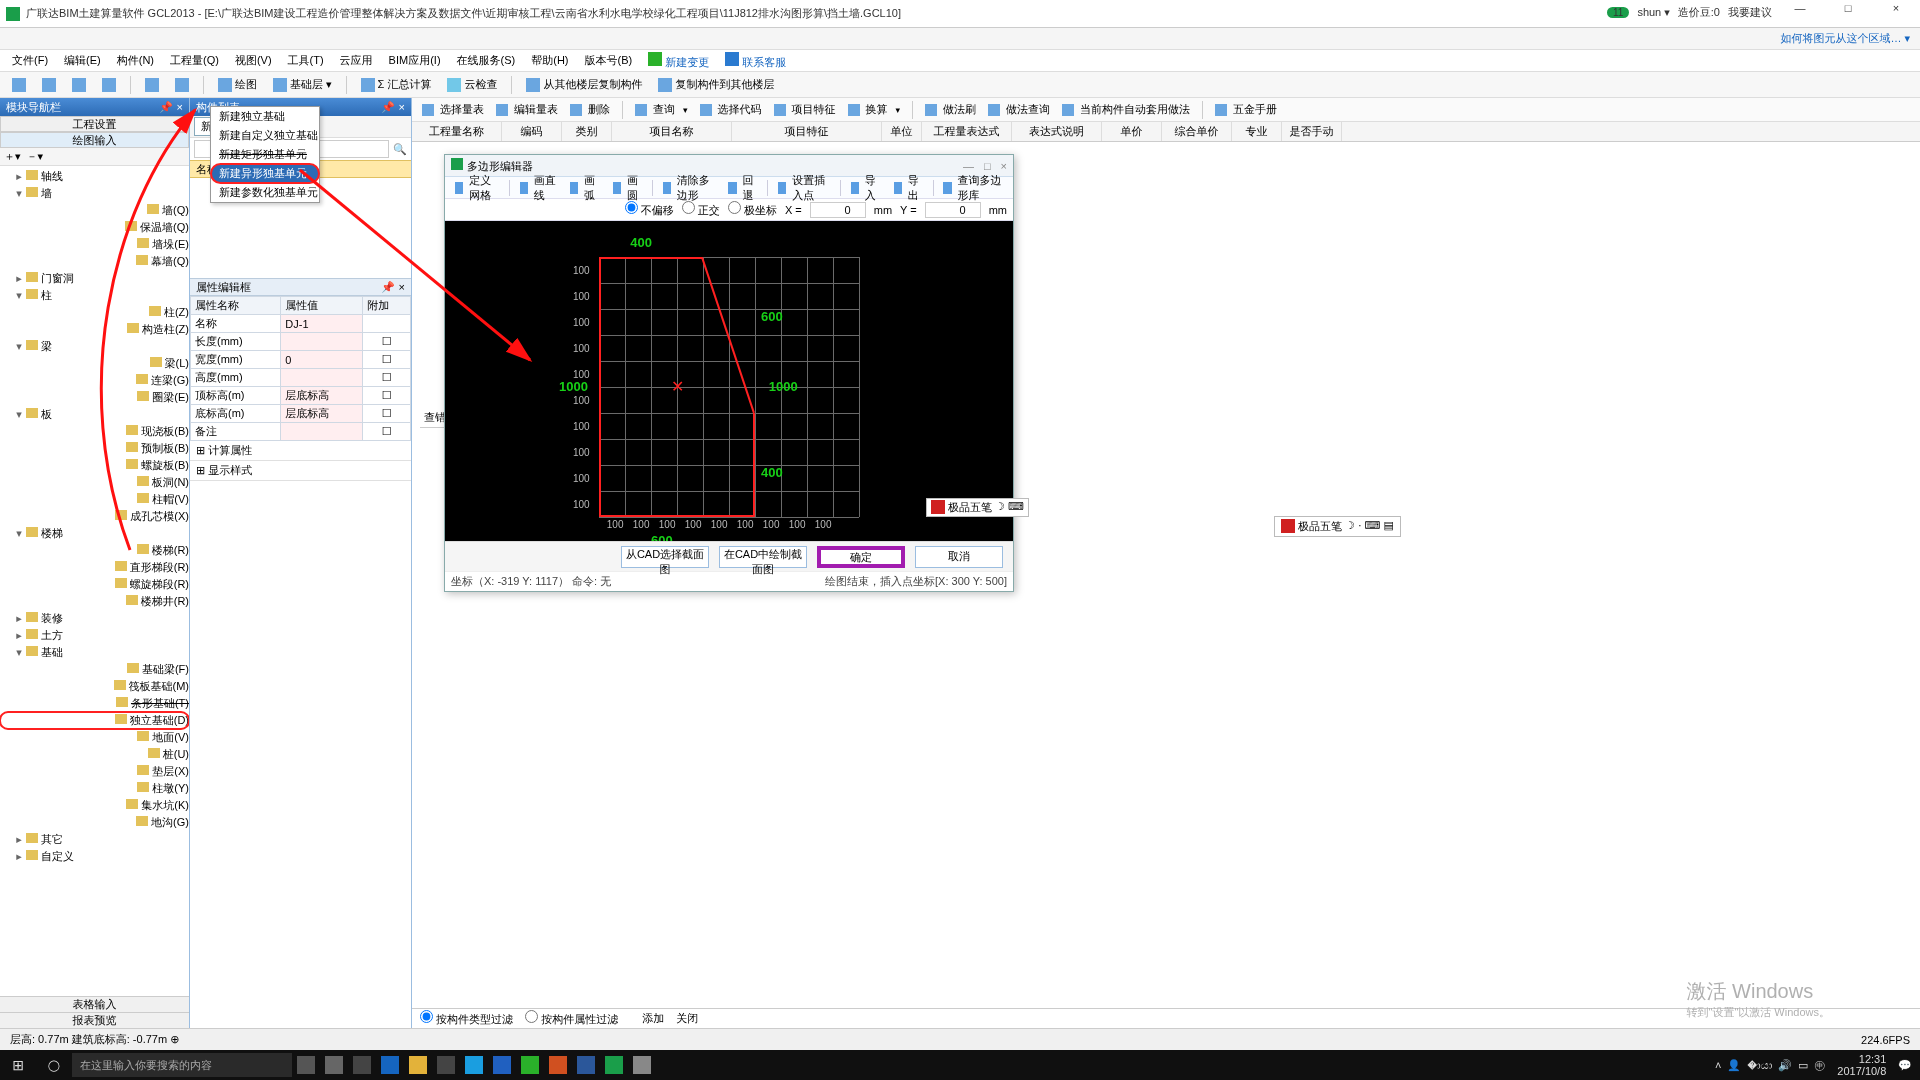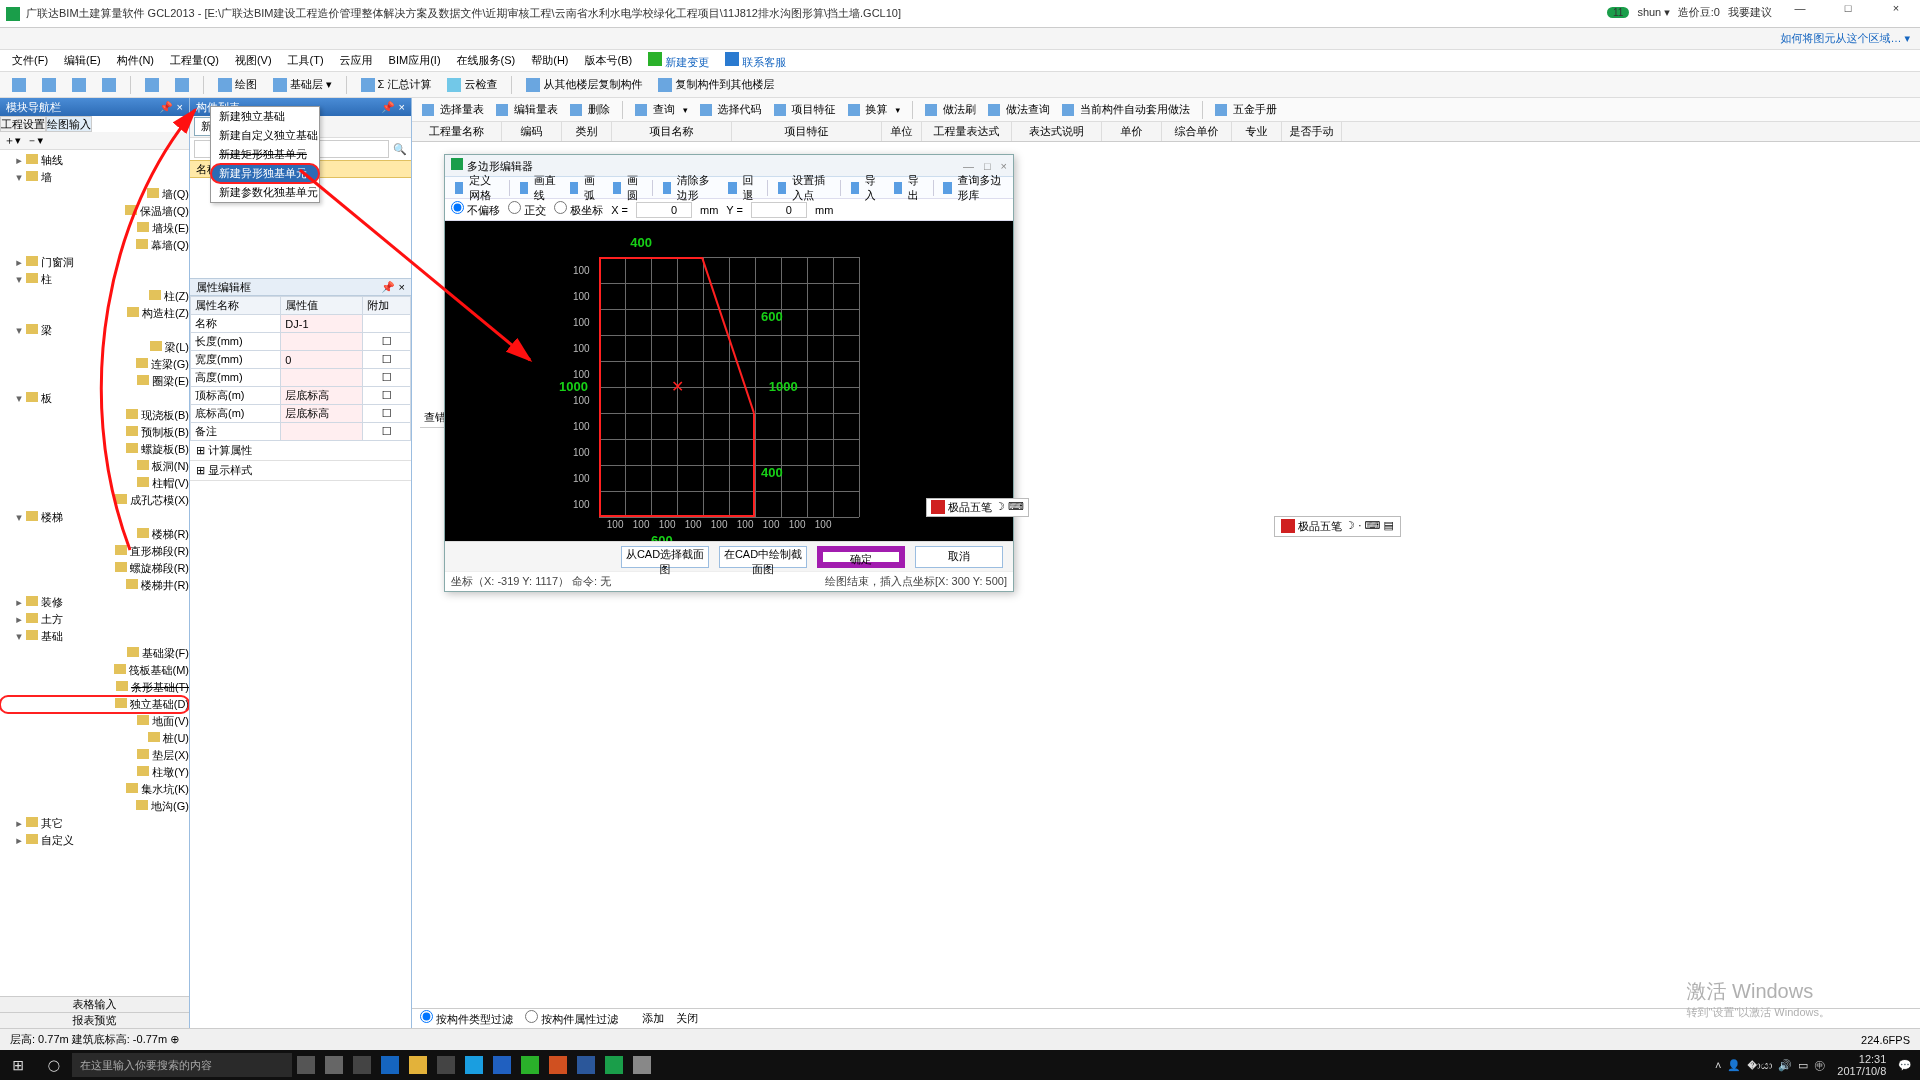--- a/index.html
+++ b/index.html
@@ -15,21 +15,21 @@
 .linkbar .tip { color: #1565c0; }
 .menubar { height: 22px; display: flex; align-items: center; padding: 0 6px; gap: 4px; border-bottom: 1px solid #ddd; }
 .menu-item { padding: 2px 6px; cursor: pointer; }
 .toolbar1 { height: 26px; display: flex; align-items: center; padding: 0 6px; gap: 4px; border-bottom: 1px solid #ddd; background: #f7f7f7; }
 .toolbar1 .sep { width: 1px; height: 18px; background: #ccc; margin: 0 4px; }
 .tool-btn { padding: 2px 6px; cursor: pointer; display: flex; align-items: center; gap: 3px; }
 .tool-ico { width: 14px; height: 14px; background: #6aa6e0; display: inline-block; }
 .main { display: flex; height: calc(100% - 28px - 22px - 22px - 26px - 22px - 30px); }
 .left-panel { width: 190px; border-right: 1px solid #9bbde0; display: flex; flex-direction: column; }
 .panel-header { background: linear-gradient(#4a8cd6,#2c6bb5); color: #fff; height: 18px; padding: 0 6px; display: flex; align-items: center; justify-content: space-between; font-size: 11px; }
-.panel-tabs { display: flex; flex-direction: row; }
+.panel-tabs { display: flex; flex-direction: column; }
 .panel-tab { height: 16px; background: #f0f0f0; border: 1px solid #ccc; text-align: center; cursor: pointer; }
 .panel-tab.active { background: #e0edf8; }
 .small-bar { height: 18px; background: #f5f5f5; border-bottom: 1px solid #ddd; display: flex; align-items: center; padding: 0 4px; gap: 6px; }
 .tree { flex: 1; overflow: auto; padding: 2px 0; background: #fff; }
 .tree-node { padding: 1px 0 1px 28px; cursor: pointer; white-space: nowrap; position: relative; }
 .tree-node.l2 { padding-left: 26px; }
 .tree-node.l3 { padding-left: 26px; text-align: right; }
 .tree-node .caret { position: absolute; left: 2px; top: 2px; width: 10px; text-align: center; color: #666; }
 .tree-node.l2 .caret { left: 14px; }
 .tree-node .ni { width: 12px; height: 10px; background: #e3c25a; display: inline-block; margin-right: 3px; }
@@ -61,31 +61,31 @@
 .sel-btn.drop::after { content: "▾"; font-size: 9px; margin-left: 2px; }
 .col-headers { height: 20px; display: flex; border-bottom: 1px solid #ccc; background: #f5f5f5; }
 .col-headers div { border-right: 1px solid #ddd; padding: 2px 6px; text-align: center; }
 .canvas-zone { flex: 1; background: #fff; position: relative; }
 
 .poly-dialog { position: absolute; left: 444px; top: 154px; width: 570px; background: #fff; border: 1px solid #8aa; box-shadow: 2px 2px 8px rgba(0,0,0,.25); z-index: 40; }
 .poly-title { height: 22px; background: #f0f4f8; display: flex; align-items: center; padding: 0 6px; justify-content: space-between; border-bottom: 1px solid #cde; }
 .poly-title .wbtns { display: flex; gap: 10px; color: #888; }
 .poly-tb { height: 22px; display: flex; align-items: center; gap: 6px; padding: 0 6px; border-bottom: 1px solid #dde; background: #fafcff; }
 .poly-tb .sep { width: 1px; height: 16px; background: #ccd; }
-.poly-coord { height: 22px; display: flex; align-items: center; gap: 8px; padding: 0 6px; border-bottom: 1px solid #dde; }
+.poly-coord { height: 22px; display: flex; align-items: center; gap: 8px; padding: 0 6px; border-bottom: 1px solid #dde; justify-content: flex-end; }
 .poly-coord input[type=text] { width: 56px; height: 16px; border: 1px solid #ccc; text-align: right; padding-right: 14px; }
 .poly-canvas { height: 320px; background: #000; position: relative; overflow: hidden; }
 .grid-line { position: absolute; background: #6a6a6a; }
 .shape-line { position: absolute; background: #ff2020; }
 .dim-text { position: absolute; color: #17d017; font-size: 13px; font-weight: bold; }
 .dim-tick { position: absolute; color: #bbb; font-size: 10px; }
 .xmark { position: absolute; color: #ff2020; font-size: 16px; }
 .poly-btnrow { height: 30px; display: flex; align-items: center; justify-content: flex-end; gap: 10px; padding: 0 10px; background: #f5f5f5; border-top: 1px solid #ddd; }
 .poly-btnrow button { width: 88px; height: 22px; border: 1px solid #9bbde0; background: #fff; cursor: pointer; }
-.poly-btnrow button.primary { border: 6px solid #a21caf; font-family: Liberation Mono, monospace; }
+.poly-btnrow button.primary { border: 4px solid #a21caf; font-family: Liberation Mono, monospace; }
 .poly-status { height: 20px; padding: 0 6px; display: flex; align-items: center; justify-content: space-between; color: #444; border-top: 1px solid #eee; }
 
 .ime-float { position: absolute; border: 1px solid #bbb; background: #fff; display: flex; align-items: flex-start; padding: 1px 4px; gap: 3px; font-size: 11px; z-index: 60; }
 .ime-ico { width: 14px; height: 14px; background: #d02020; display: inline-block; }
 
 .footer-filter { height: 20px; display: flex; align-items: center; gap: 12px; padding: 0 8px; border-top: 1px solid #ccc; }
 .footer-tabs { height: 18px; border-top: 1px solid #ccc; padding: 0 8px; display: flex; align-items: center; color: #555; }
 .statusbar { height: 22px; background: #f0f0f0; border-top: 1px solid #ccc; display: flex; align-items: center; padding: 0 10px; justify-content: space-between; }
 
 .taskbar { position: absolute; bottom: 0; left: 0; right: 0; height: 30px; background: #101010; display: flex; align-items: center; color: #ddd; }

